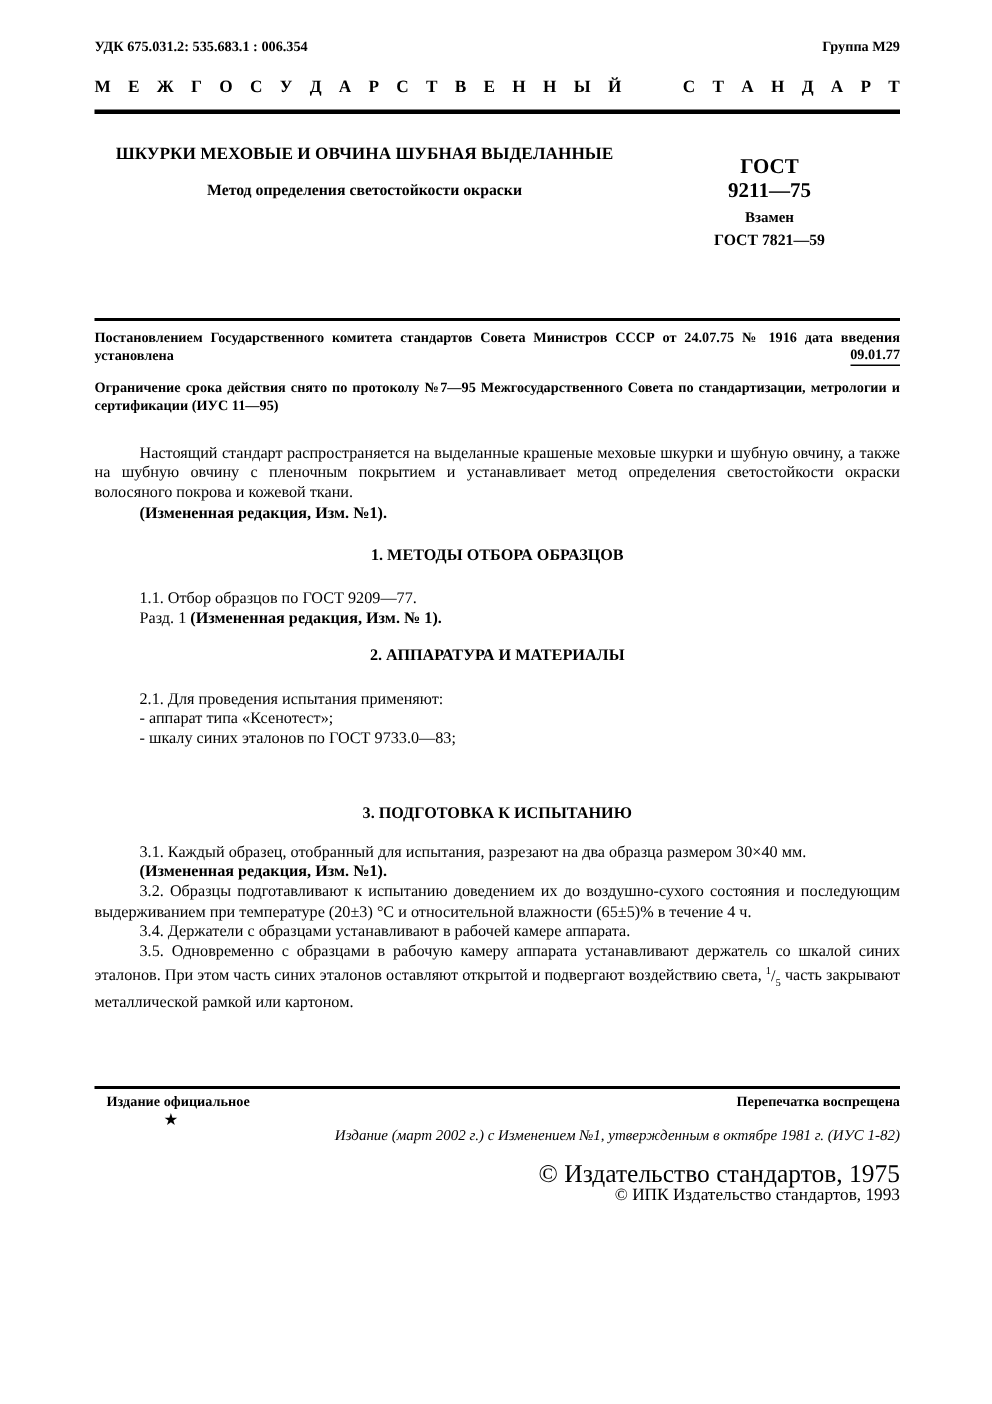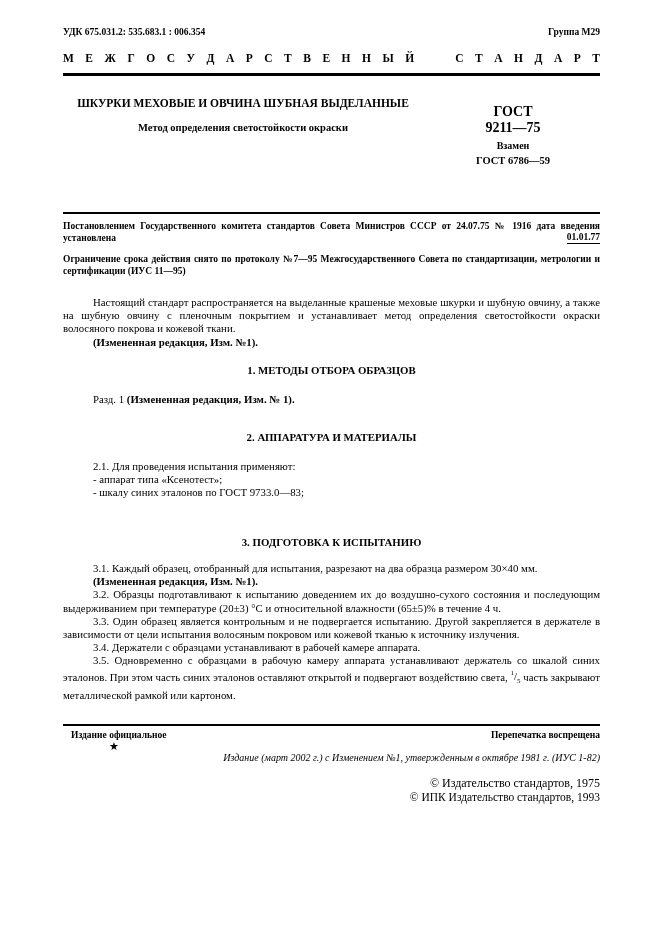--- a/index.html
+++ b/index.html
@@ -119,21 +119,21 @@
     .reprint {
       top: 730px; right: 0;
       font-size: 9.5px; font-weight: bold;
     }
     .edition {
       top: 752px; right: 0;
       font-size: 10px; font-style: italic;
     }
     .copy1 {
       top: 776px; right: 0;
-      font-size: 12px; line-height: 14px;
+      font-size: 17px; line-height: 14px;
     }
     .copy2 {
       top: 790px; right: 0;
       font-size: 11.5px; line-height: 14px;
     }
     .frac sup, .frac sub { font-size: 7px; }
   </style>
 </head>
 <body>
 
@@ -175,57 +175,57 @@
 
   <div class="abs title-block">
     <p class="title-main">ШКУРКИ МЕХОВЫЕ И ОВЧИНА ШУБНАЯ ВЫДЕЛАННЫЕ</p>
     <p class="title-sub">Метод определения светостойкости окраски</p>
   </div>
 
   <div class="abs gost-block">
     <div class="g1">ГОСТ</div>
     <div class="g2">9211—75</div>
     <div class="g3">Взамен</div>
-    <div class="g4">ГОСТ 6786—59</div>
+    <div class="g4">ГОСТ 7821—59</div>
   </div>
 
   <div class="abs rule-mid"></div>
 
   <div class="abs decree">
     <span>Постановлением Государственного комитета стандартов Совета Министров СССР от 24.07.75   № 1916 дата введения  установлена</span>
-    <span class="date-intro">01.01.77</span>
+    <span class="date-intro">09.01.77</span>
   </div>
 
   <div class="abs restriction">Ограничение срока действия снято по протоколу №7—95 Межгосударственного Совета по стандартизации, метрологии и сертификации (ИУС 11—95)</div>
 
   <div class="abs intro body-text">
     <p class="p indent">Настоящий стандарт распространяется на выделанные  крашеные меховые шкурки и шубную овчину, а также на шубную овчину с пленочным покрытием и устанавливает метод определения светостойкости окраски волосяного покрова и кожевой ткани.</p>
     <p class="p indent bold">(Измененная редакция, Изм. №1).</p>
   </div>
 
   <div class="abs h-section sec1-h">1. МЕТОДЫ ОТБОРА ОБРАЗЦОВ</div>
   <div class="abs sec1 body-text">
+    <p class="p indent">1.1. Отбор образцов  по ГОСТ 9209—77.</p>
     <p class="p indent">
       <span>Разд. 1 </span><span class="bold">(Измененная редакция, Изм. № 1).</span>
     </p>
   </div>
 
   <div class="abs h-section sec2-h">2. АППАРАТУРА И МАТЕРИАЛЫ</div>
   <div class="abs sec2 body-text">
     <p class="p indent">2.1. Для проведения испытания применяют:</p>
     <p class="p indent">- аппарат типа «Ксенотест»;</p>
     <p class="p indent">- шкалу синих эталонов по ГОСТ 9733.0—83;</p>
   </div>
 
   <div class="abs h-section sec3-h">3. ПОДГОТОВКА К ИСПЫТАНИЮ</div>
   <div class="abs sec3 body-text">
     <p class="p indent">3.1. Каждый образец, отобранный для испытания, разрезают на два образца размером 30×40 мм.</p>
     <p class="p indent bold">(Измененная редакция, Изм. №1).</p>
     <p class="p indent">3.2. Образцы подготавливают к испытанию доведением их до воздушно-сухого состояния и последующим выдерживанием при температуре (20±3) °С и относительной влажности (65±5)% в течение 4 ч.</p>
-    <p class="p indent">3.3. Один образец является контрольным и не подвергается испытанию. Другой закрепляется в держателе в зависимости от цели испытания волосяным покровом или кожевой тканью к источнику излучения.</p>
     <p class="p indent">3.4. Держатели с образцами устанавливают в рабочей камере аппарата.</p>
     <p class="p indent"><span>3.5. Одновременно с образцами  в рабочую  камеру аппарата устанавливают держатель со шкалой синих эталонов. При этом часть синих эталонов оставляют открытой и подвергают воздействию света, </span><span class="frac"><sup>1</sup>/<sub>5</sub></span><span> часть закрывают металлической рамкой или картоном.</span></p>
   </div>
 
   <div class="abs rule-bottom"></div>
   <div class="abs official">Издание официальное</div>
   <div class="abs star">★</div>
   <div class="abs reprint">Перепечатка воспрещена</div>
   <div class="abs edition">Издание (март 2002 г.) с Изменением №1, утвержденным в октябре 1981 г. (ИУС 1-82)</div>
   <div class="abs copy1">© Издательство стандартов, 1975</div>

